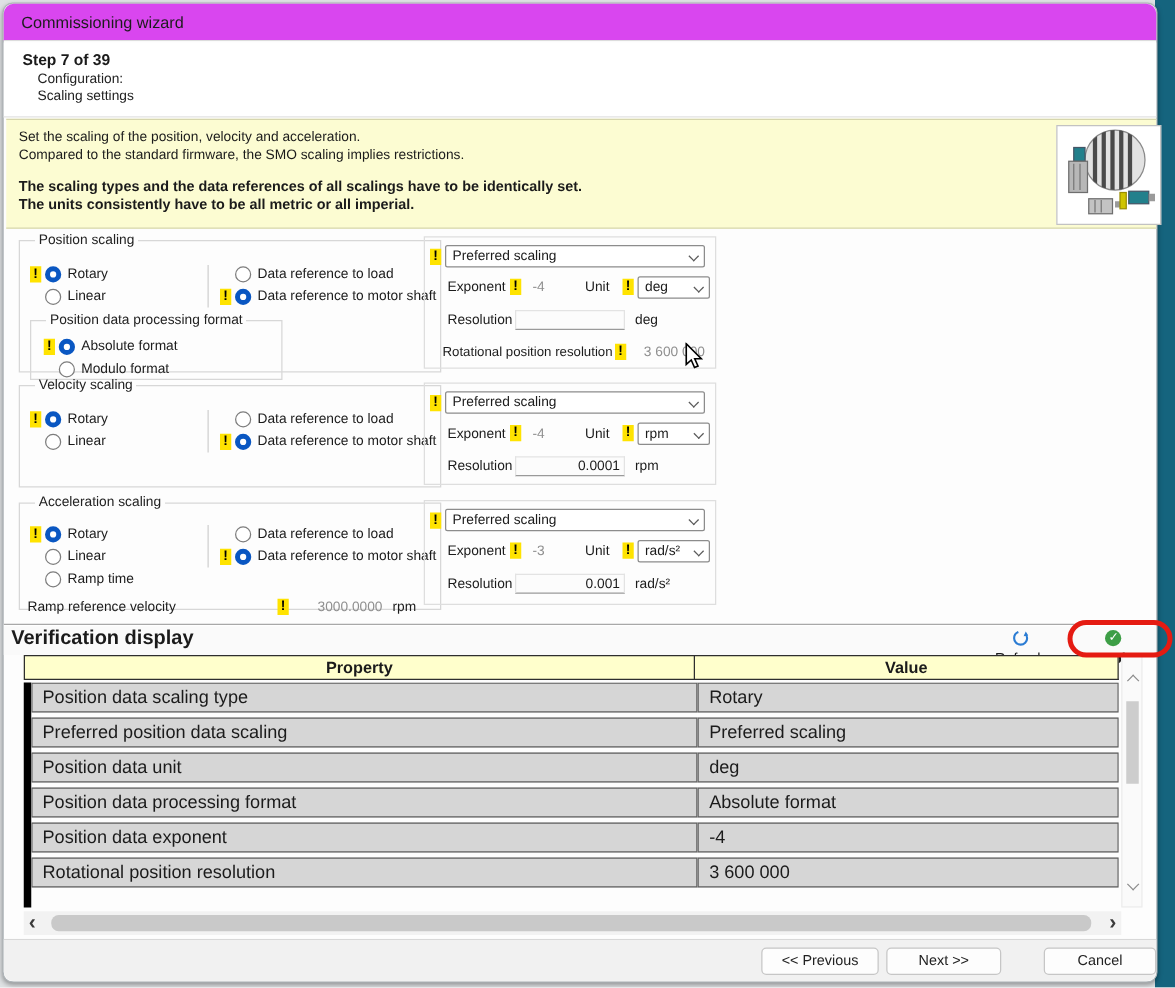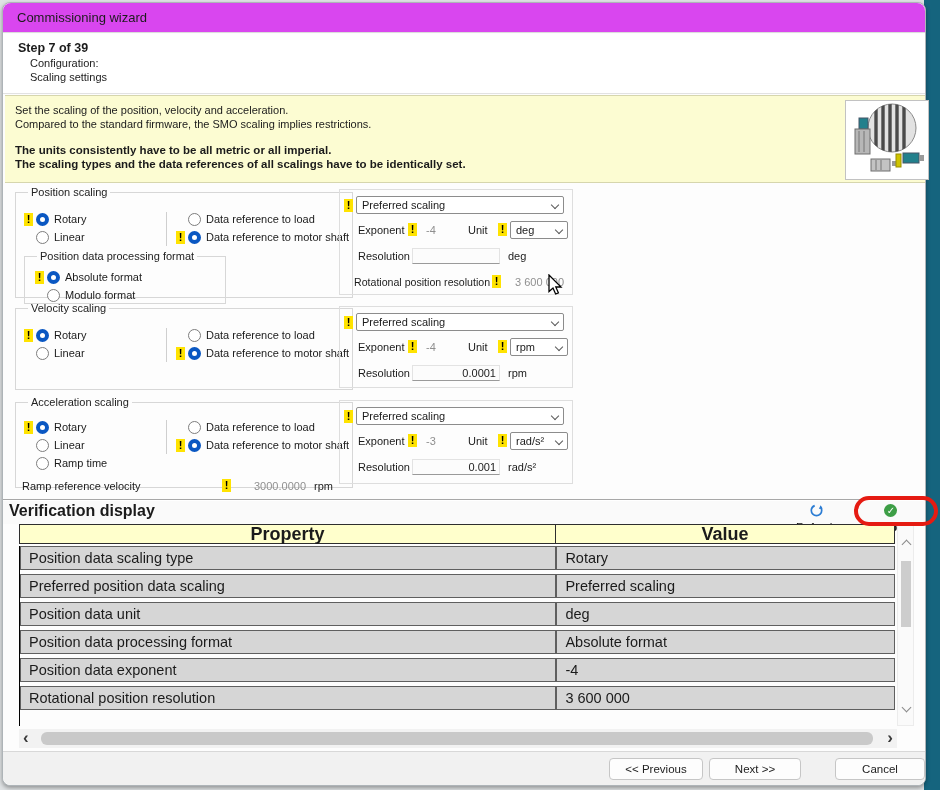--- a/index.html
+++ b/index.html
@@ -55,24 +55,24 @@
   .verifbar{position:absolute;left:0;top:496px;width:100%;height:25px;background:#fafafa;
             border-top:1px solid #a8a8a8;box-shadow:inset 0 1px 0 #fff;}
   .verif-title{position:absolute;left:6px;top:2px;font-size:16px;font-weight:bold;}
   .minibtn{position:absolute;top:4px;display:flex;align-items:center;gap:4px;font-size:11.5px;cursor:default;flex-direction:column;}
   .minibtn .txt{white-space:nowrap;}
   .apply .txt{font-weight:bold;}
   .ico-circle{width:13px;height:13px;border-radius:50%;flex:none;position:relative;}
   .ico-apply{background:var(--apply-green);color:#fff;font-size:10px;line-height:13px;text-align:center;font-weight:bold;}
   
   .tblhdr{position:absolute;left:16px;top:521px;width:876px;height:20px;display:flex;}
-  .tblhdr .hc{background:var(--header-row-bg);border:1px solid #2e2e2e;font-weight:bold;font-size:18px;
+  .tblhdr .hc{background:var(--header-row-bg);border:1px solid #2e2e2e;font-weight:bold;font-size:13px;
               text-align:center;line-height:18px;}
   .tblhdr .hc.p{width:537px;} .tblhdr .hc.v{width:339px;border-left:none;}
-  .tblbody{position:absolute;left:16px;top:543px;width:876px;height:180px;overflow:hidden;border-left:1px solid #000000;}
+  .tblbody{position:absolute;left:16px;top:543px;width:876px;height:180px;overflow:hidden;border-left:6px solid #000000;}
   .trow{display:flex;height:24px;margin-bottom:4px;}
   .trow .tc{background:var(--row-bg);border:1px solid #5f5f5f;font-size:14.5px;line-height:22px;padding-left:8px;white-space:nowrap;overflow:hidden;}
   .trow .tc.p{width:537px;} .trow .tc.v{width:339px;border-left:1px solid #5f5f5f;}
   
   .vsb{position:absolute;left:894px;top:521px;width:17px;height:202px;background:#fafafa;border:1px solid #ececec;}
   .vsb .thumb{position:absolute;left:3px;top:36px;width:10px;height:66px;background:#cdcdcd;}
   .chev-up,.chev-dn{position:absolute;left:5px;width:7px;height:7px;border-right:1.6px solid #8a8a8a;border-bottom:1.6px solid #8a8a8a;}
   .chev-up{top:16px;transform:rotate(-135deg);}
   .chev-dn{bottom:14px;transform:rotate(45deg);}
   .hsb{position:absolute;left:16px;top:726px;width:878px;height:19px;background:#f2f2f2;}
@@ -103,22 +103,22 @@
   <div class="stephdr">
     <div class="step-title">Step 7 of 39</div>
     <div class="step-sub1">Configuration:</div>
     <div class="step-sub2">Scaling settings</div>
   </div>
 
   <div class="info">
     <div>Set the scaling of the position, velocity and acceleration.</div>
     <div>Compared to the standard firmware, the SMO scaling implies restrictions.</div>
     <div class="gap"></div>
+    <div class="b">The scaling types and the data references of all scalings have to be identically set.</div>
     <div class="b">The units consistently have to be all metric or all imperial.</div>
-    <div class="b">The scaling types and the data references of all scalings have to be identically set.</div>
     <div class="motorbox">
       <svg width="82" height="78" viewBox="0 0 82 78">
         <defs>
             <clipPath id="mc">
               <circle cx="46" cy="27" r="24"></circle>
             </clipPath>
           </defs>
         <circle cx="46" cy="27" r="24" fill="#e2e2e2" stroke="#8a8a8a"></circle>
         <g clip-path="url(#mc)" stroke="#4a4a4a" stroke-width="3.4">
           <line x1="30" y1="2" x2="30" y2="52"></line>

